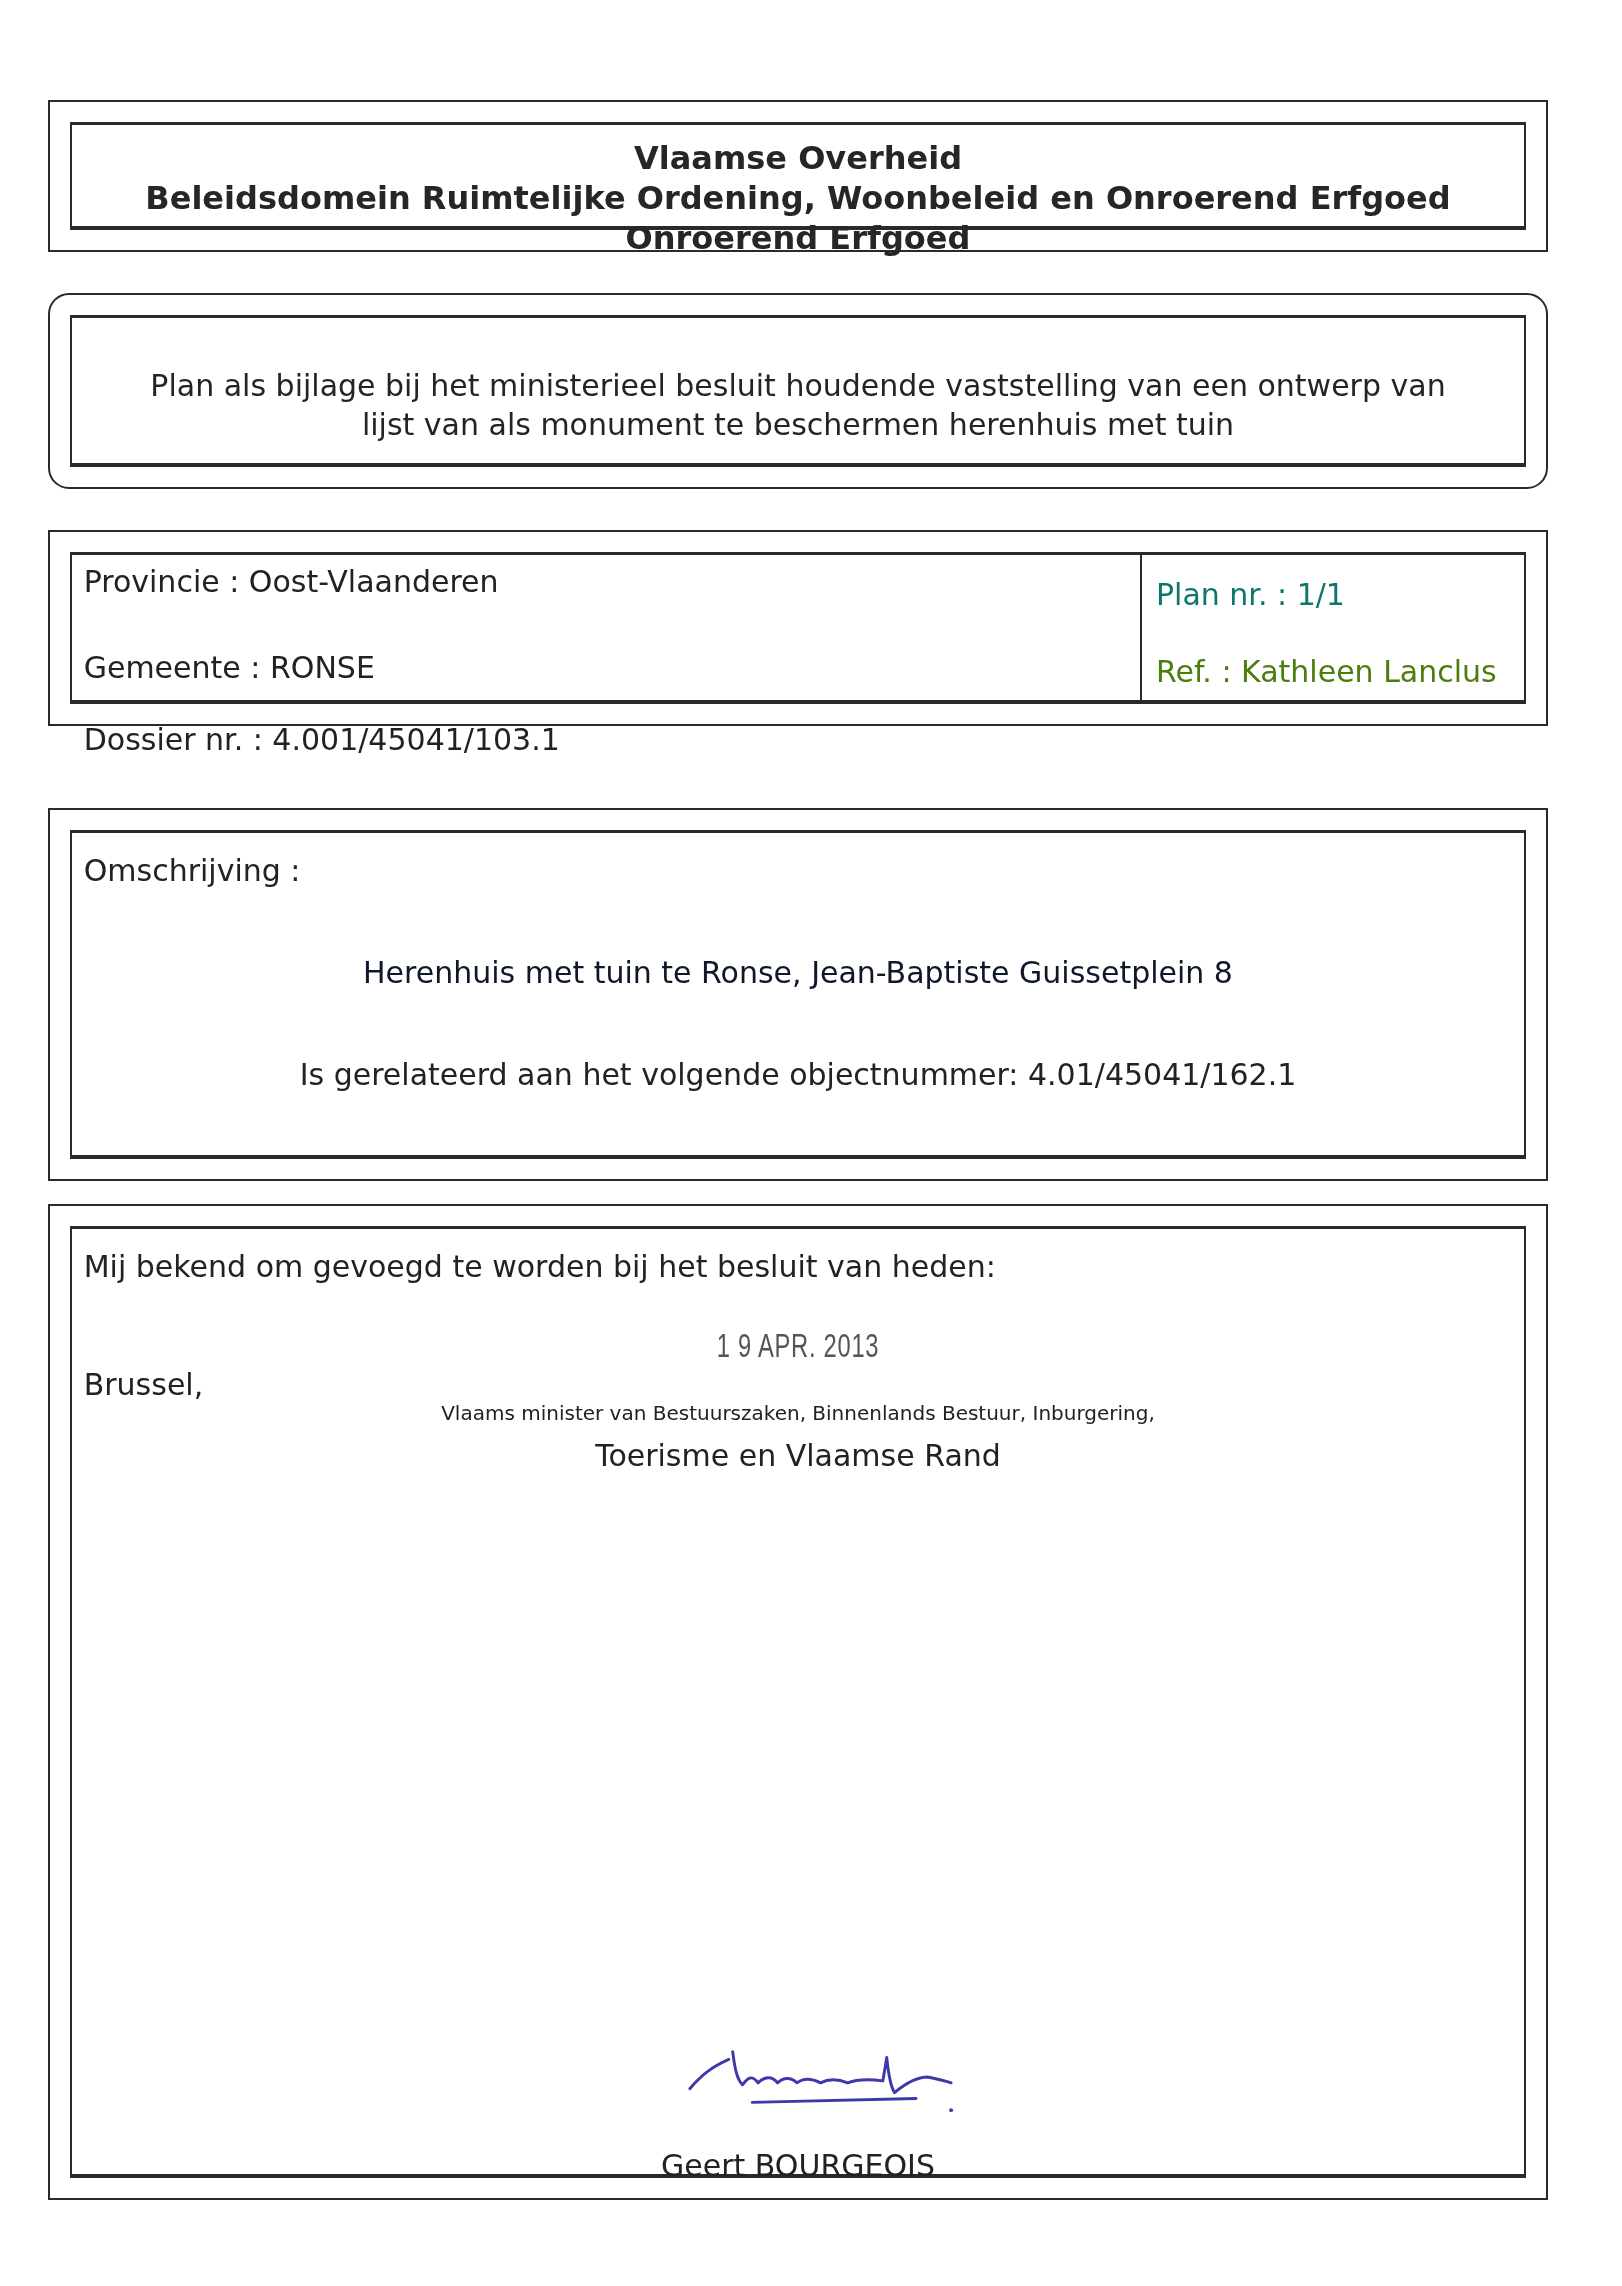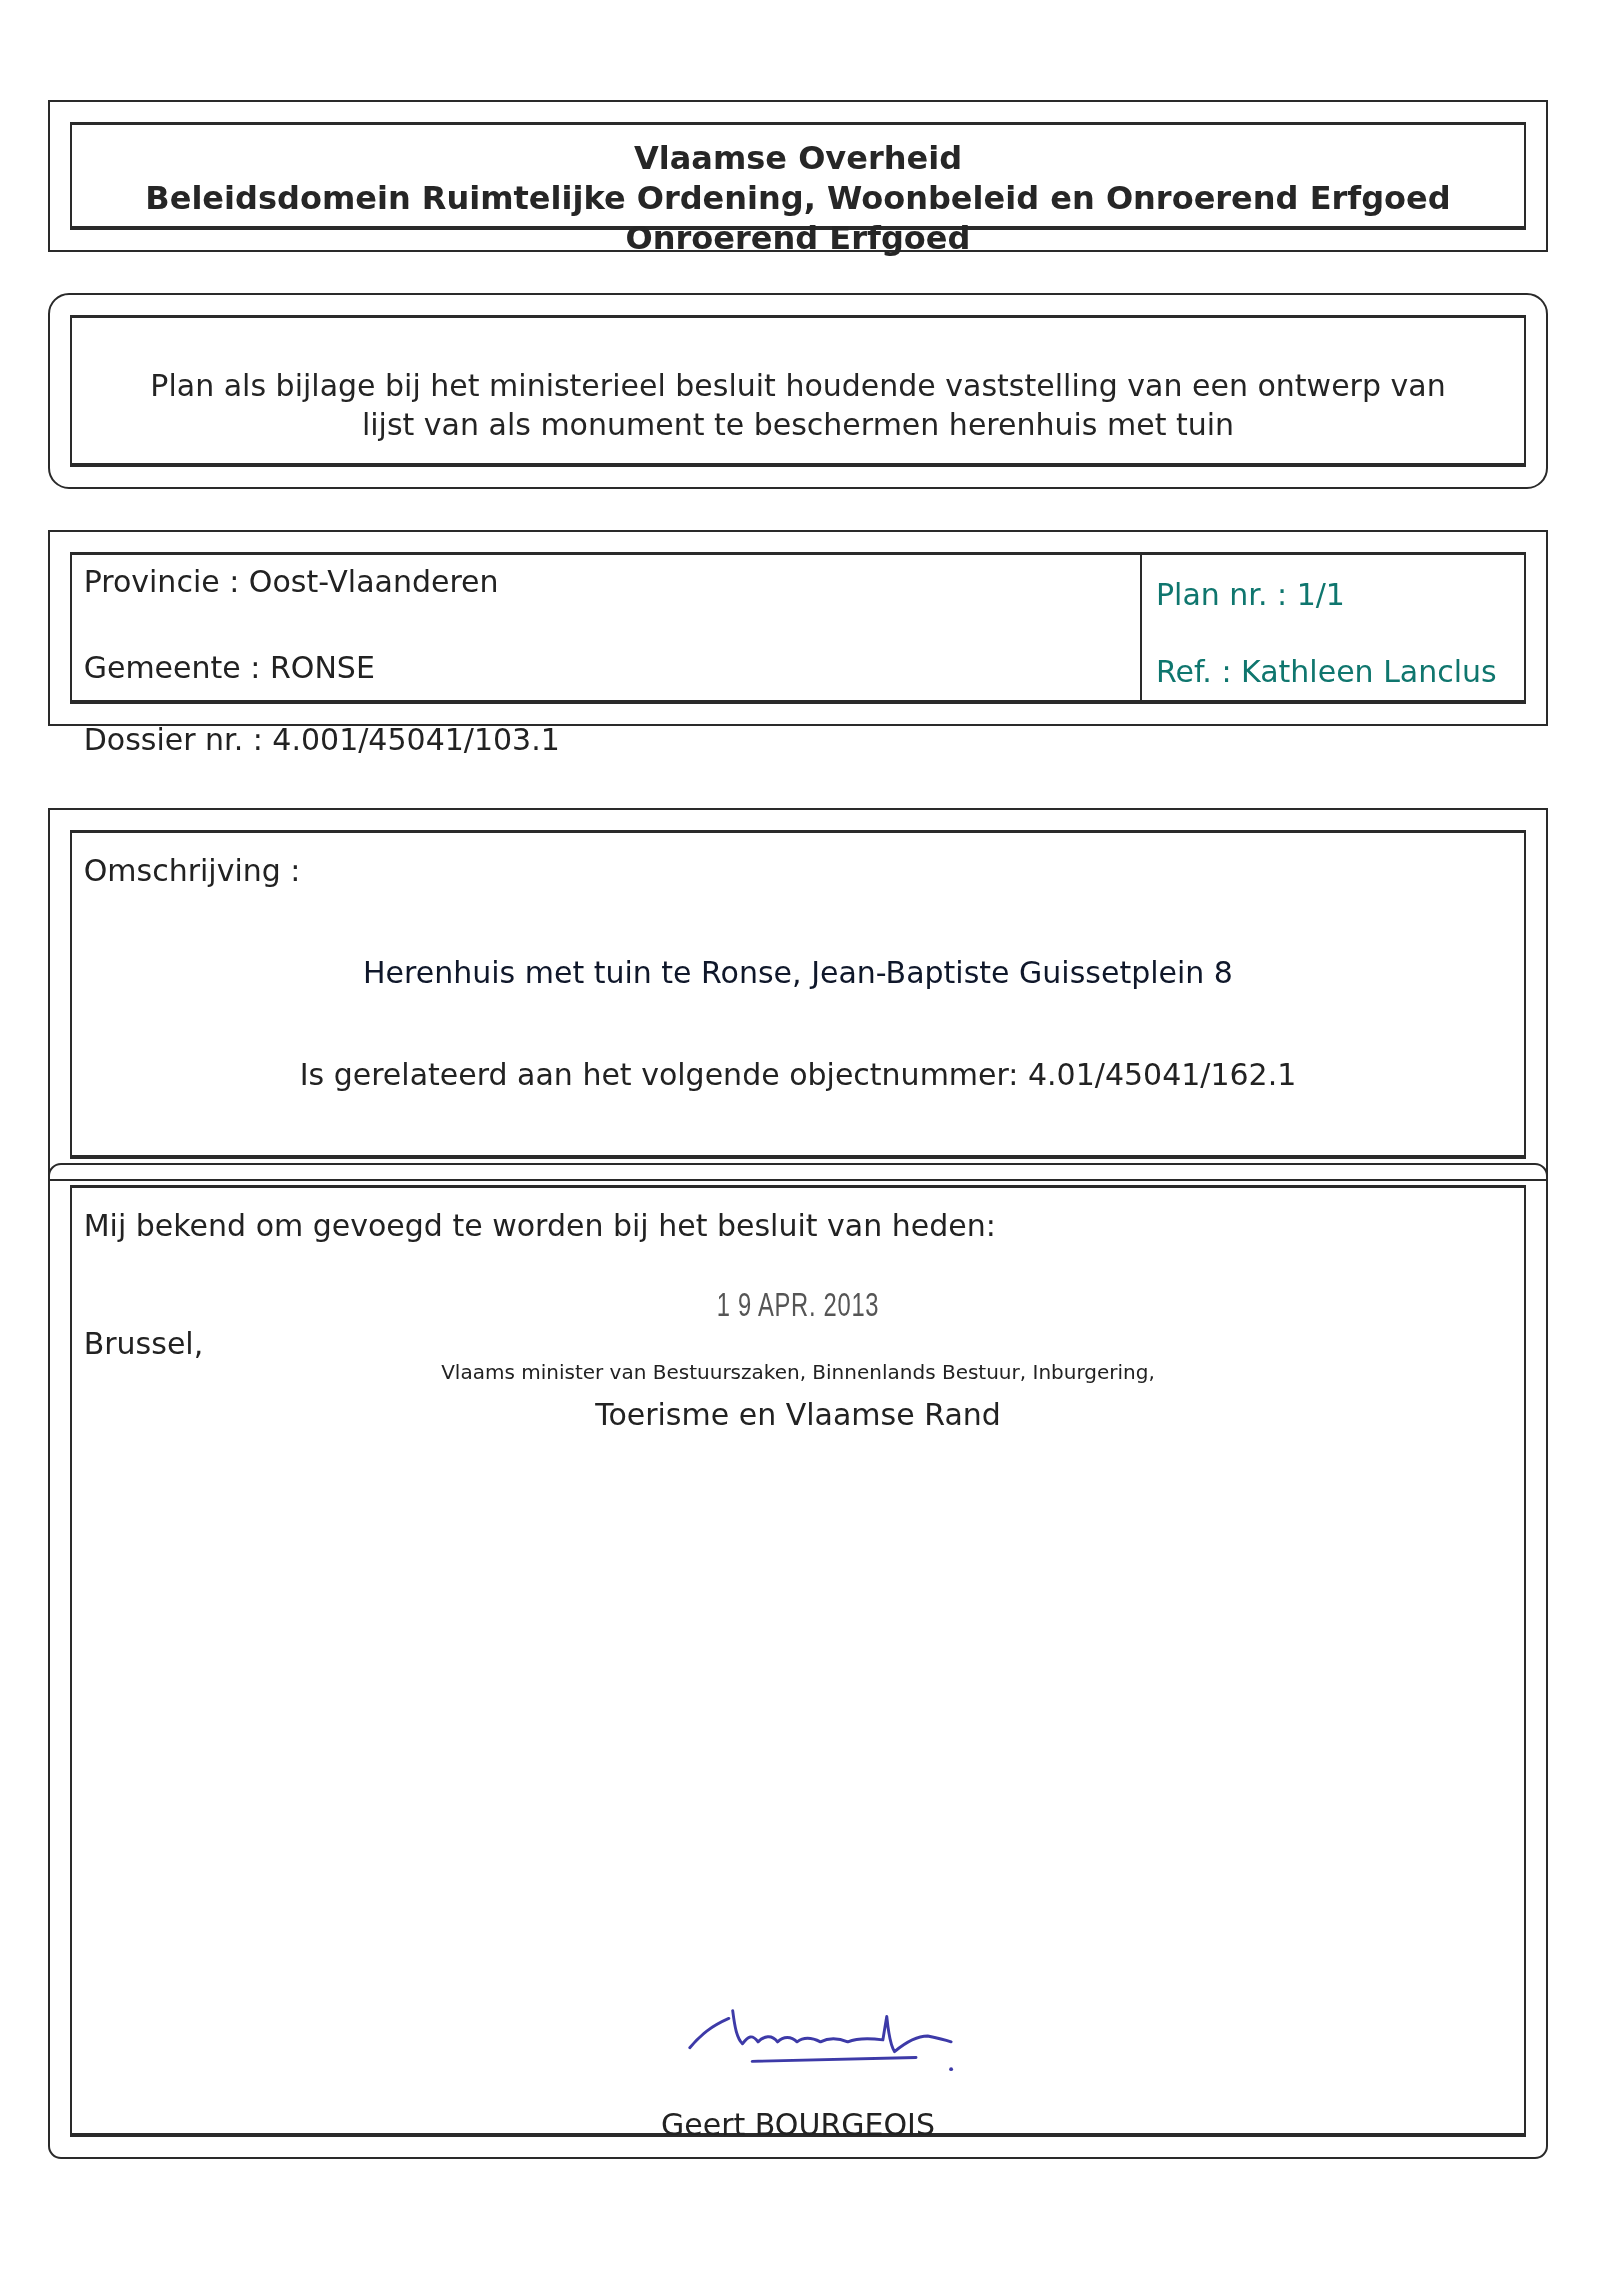--- a/index.html
+++ b/index.html
@@ -64,30 +64,30 @@
       top: 0; bottom: 0;
       left: 1068px;
       width: 2px;
       background: #2a2a2a;
     }
     #box-info .field { font-size: 30px; color: #222; left: 11.7px; }
     #box-info .f-prov { top: 8.8px; }
     #box-info .f-gem  { top: 87px; margin-top: 8px; }
     #box-info .f-dos  { top: 167px; }
     #box-info .r-plan { left: 1084px; top: 22.4px; font-size: 30px; color:#0f766e; }
-    #box-info .r-ref  { left: 1084px; top: 99px; font-size: 30px; color:#0f766e; }
+    #box-info .r-ref  { left: 1084px; top: 99px; font-size: 30px; color:#4d7c0f; }
 
     
     #box-desc { top: 808px; height: 373px; }
     #box-desc .label { left: 11.7px; top: 19.5px; font-size: 30px; color:#222; }
     #box-desc .l1 { top: 122px; font-size: 30px; color:#0f172a; }
     #box-desc .l2 { top: 224px; font-size: 30px; color:#222; }
 
     
-    #box-sign { top: 1163px; height: 996px; border-radius: 13px; }
+    #box-sign { top: 1204px; height: 996px; }
     #box-sign .intro { left: 11.7px; top: 19.5px; font-size: 30px; color:#222; }
     #box-sign .date {
       top: 98px;
       font-family: "Liberation Sans", sans-serif;
       font-size: 33px;
       color: #555;
       letter-spacing: 1px;
       transform: scaleX(0.72);
       transform-origin: center;
     }

